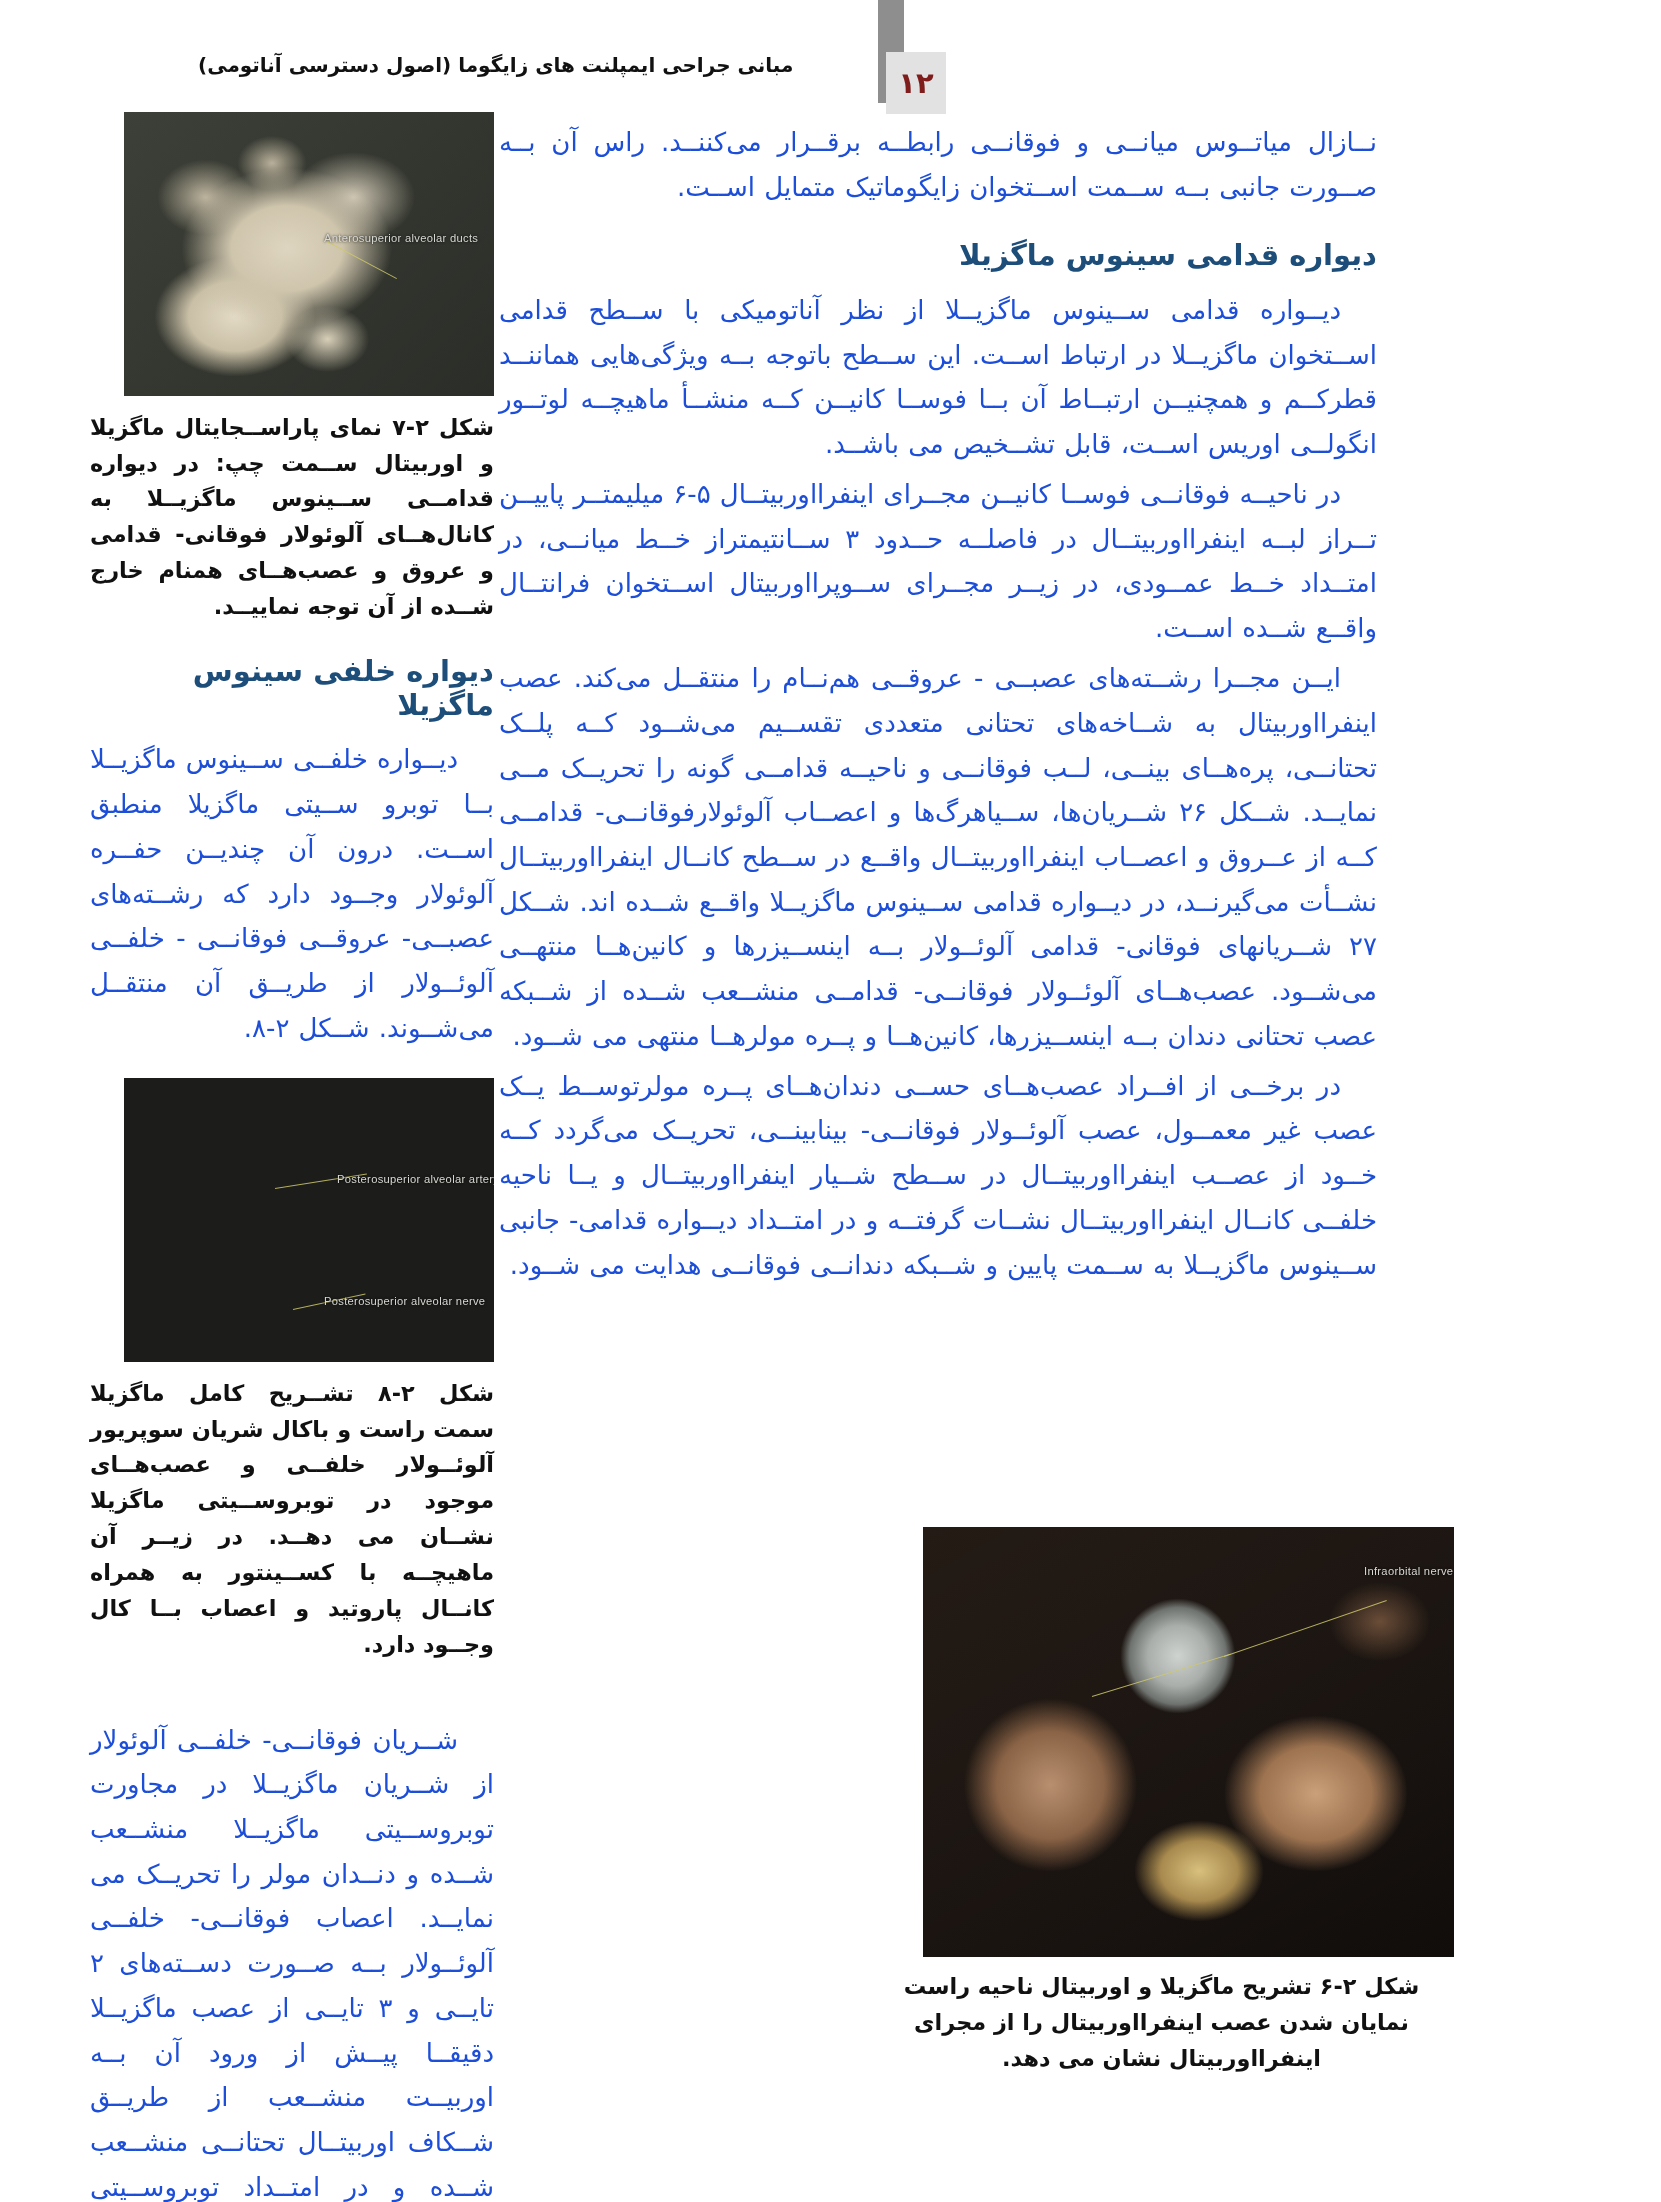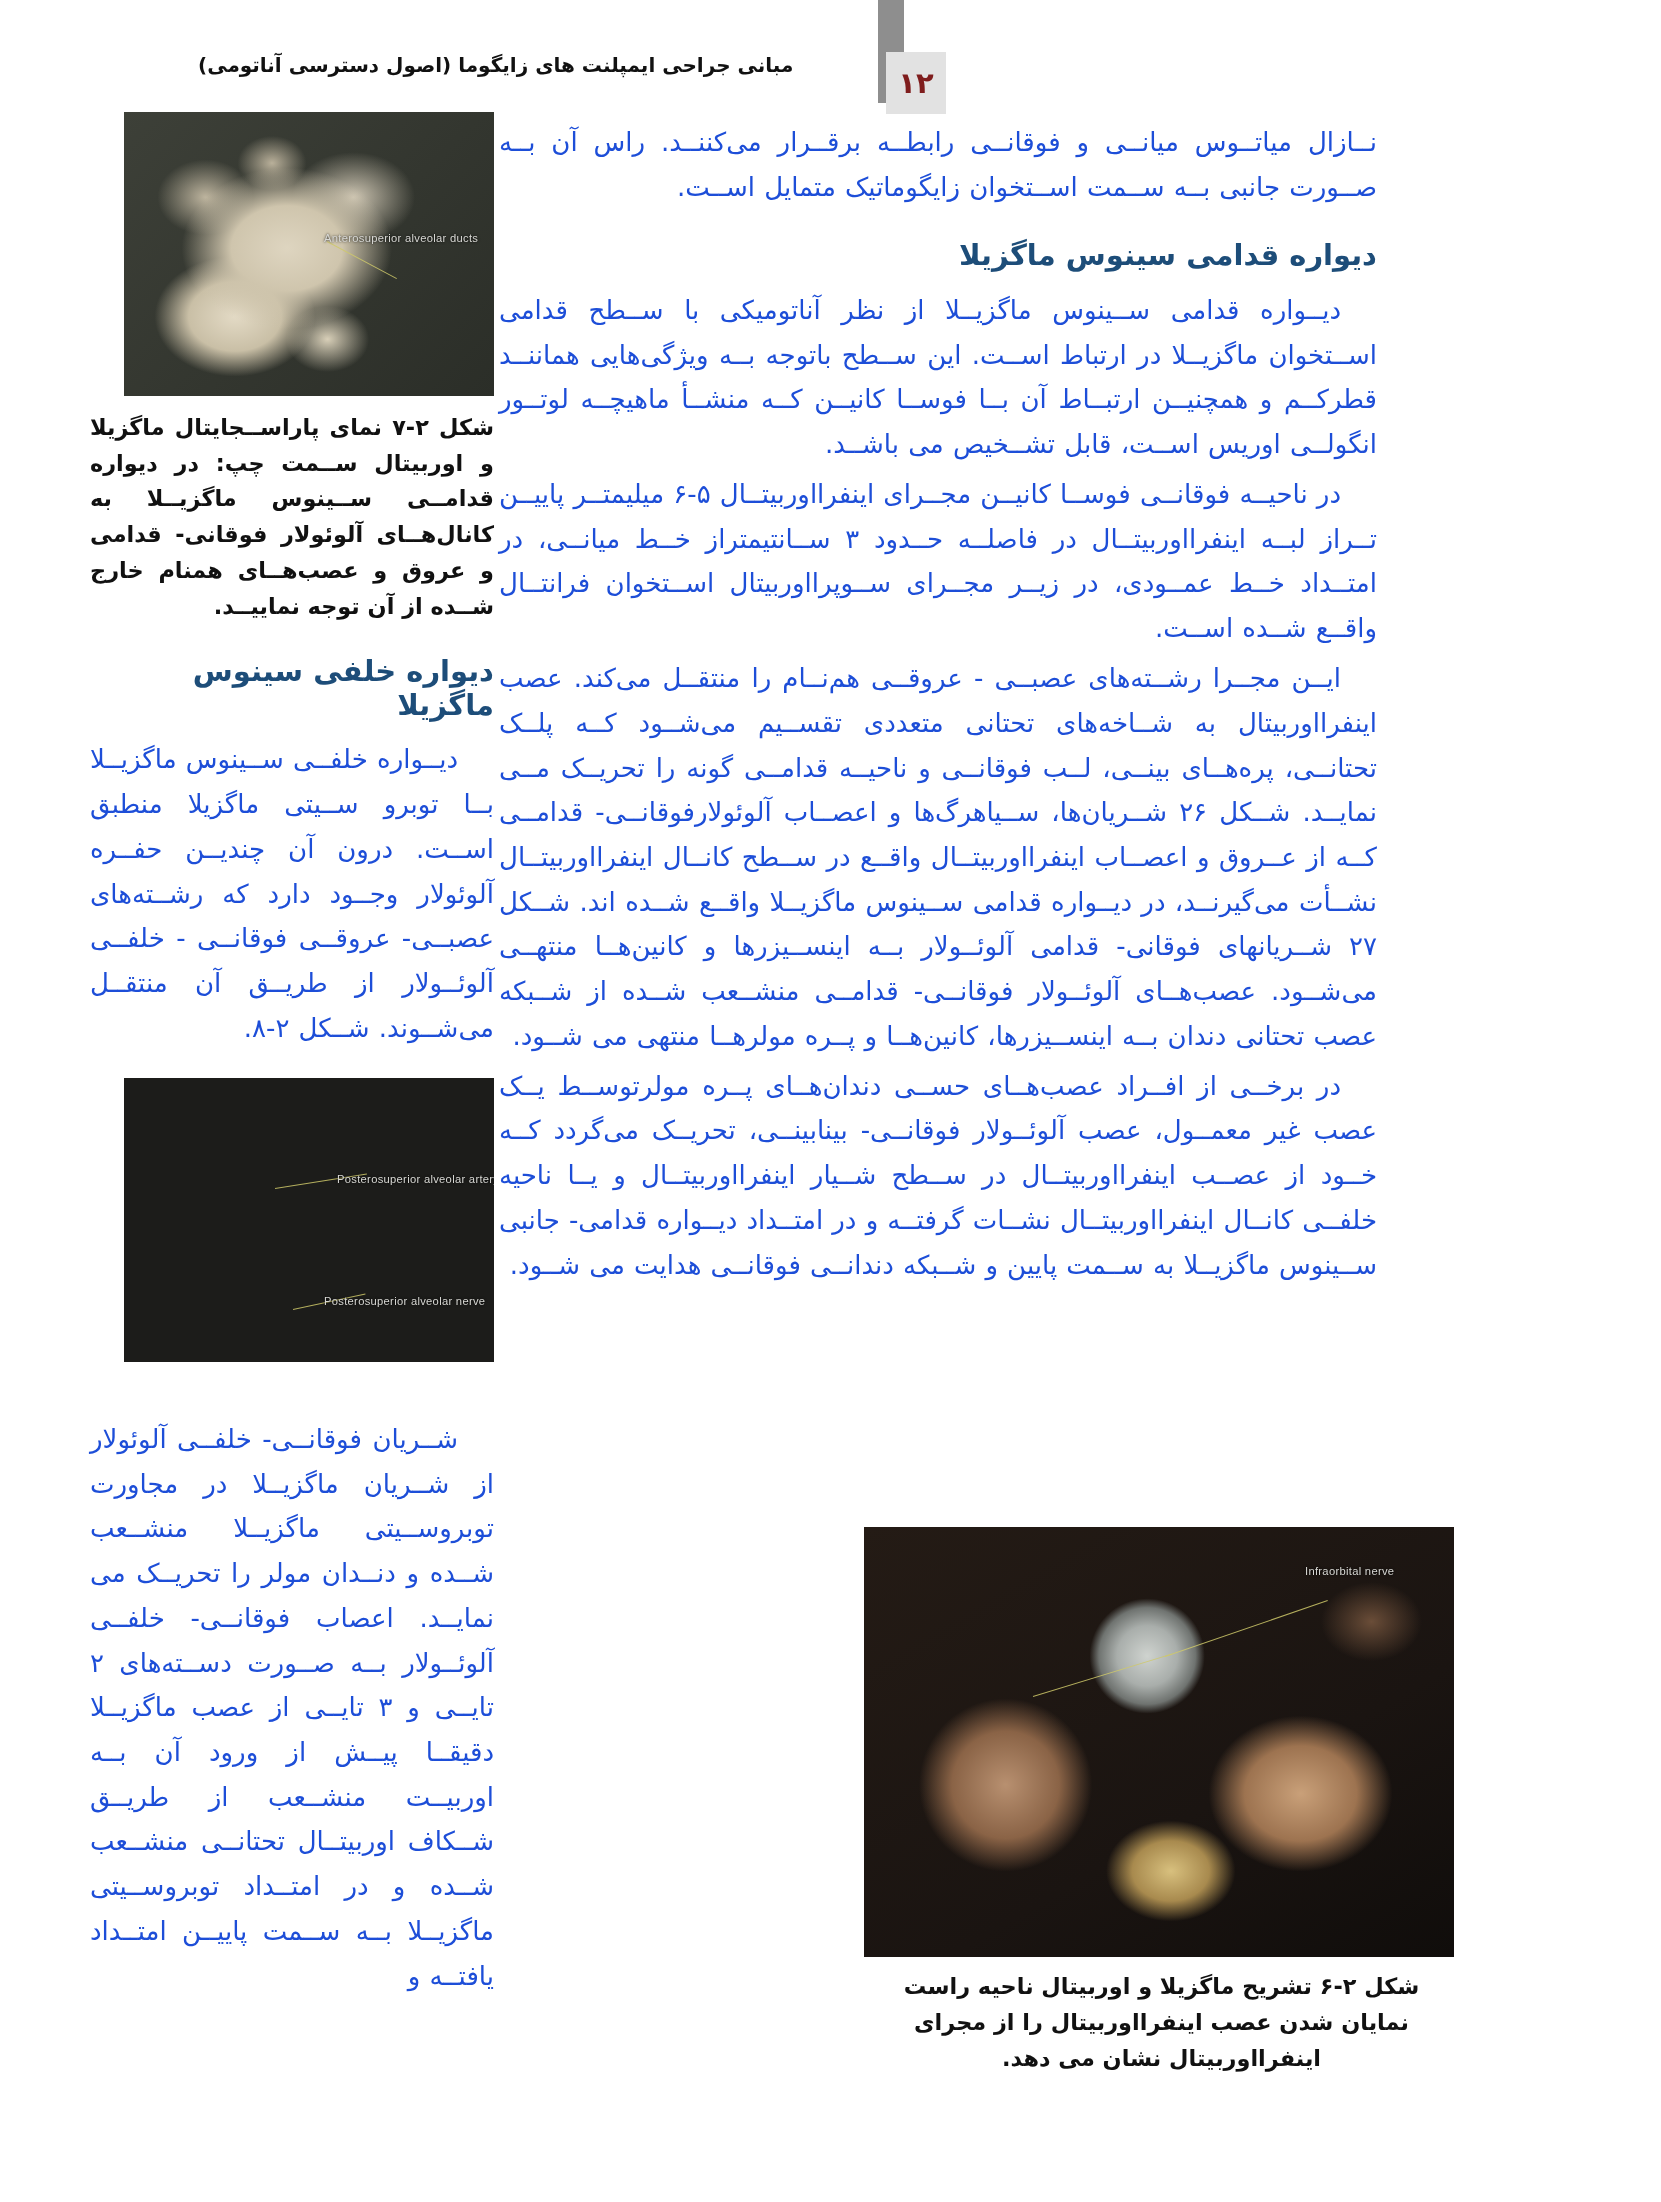--- a/index.html
+++ b/index.html
@@ -114,21 +114,21 @@
   }
 
   
   .fig-gap{height:22.4px;}
   .spacer-lg{height:55px;}
 
   
   .fig-bottom-right{
     position:absolute;left:869px;top:1527px;width:585px;
   }
-  .fig-bottom-right .photo{width:590px;height:430px;}
+  .fig-bottom-right .photo{width:531px;height:430px;}
   .cap-br{
     direction:rtl;text-align:center;font-size:22.4px;line-height:1.6;
     margin-top:12px;font-weight:bold;color:#111;width:585px;
   }
 </style>
 </head>
 <body>
 
 <div class="header-bar"></div>
 <div class="page-num-box">۱۲</div>
@@ -163,20 +163,21 @@
 
   <div class="fig-gap"></div>
 
   <div class="figure">
     <div class="photo photo-2">
       <div class="leader" style="left:151px;top:110px;width:93px;transform:rotate(-9deg);"></div>
       <div class="img-label" style="left:213px;top:95px;">Posterosuperior alveolar artery</div>
       <div class="leader" style="left:169px;top:231px;width:74px;transform:rotate(-12deg);"></div>
       <div class="img-label" style="left:200px;top:217px;">Posterosuperior alveolar nerve</div>
     </div>
+    <p class="caption"><span>شکل ۲-۸</span><span class="cap-body"> تشــریح کامل ماگزیلا سمت راست و باکال شریان سوپریور آلوئــولار خلفــی و عصب‌هــای موجود در توبروســیتی ماگزیلا نشــان می دهــد. در زیــر آن ماهیچــه با کســینتور به همراه کانــال پاروتید و اعصاب بــا کال وجــود دارد.</span></p>
   </div>
 
   <div class="spacer-lg"></div>
 
   <p class="para indent">شــریان فوقانــی- خلفــی آلوئولار از شــریان ماگزیــلا در مجاورت توبروســیتی ماگزیــلا منشــعب شــده و دنــدان مولر را تحریــک می نمایــد. اعصاب فوقانــی- خلفــی آلوئــولار بــه صــورت دســته‌های ۲ تایــی و ۳ تایــی از عصب ماگزیــلا دقیقــا پیــش از ورود آن بــه اوربیــت منشــعب از طریــق شــکاف اوربیتــال تحتانــی منشــعب شــده و در امتــداد توبروســیتی ماگزیــلا بــه ســمت پاییــن امتــداد یافتــه و</p>
 
 </div>
 
 <div class="fig-bottom-right">
   <div class="photo photo-3">

